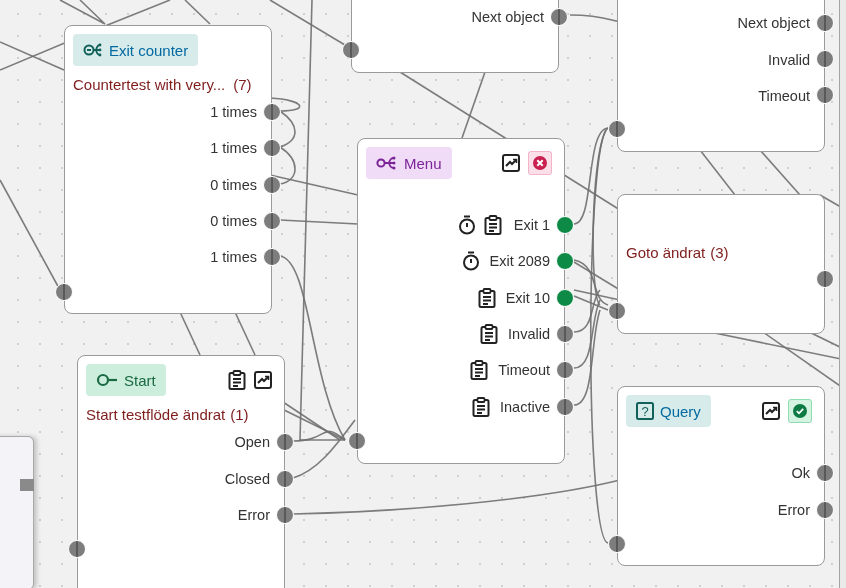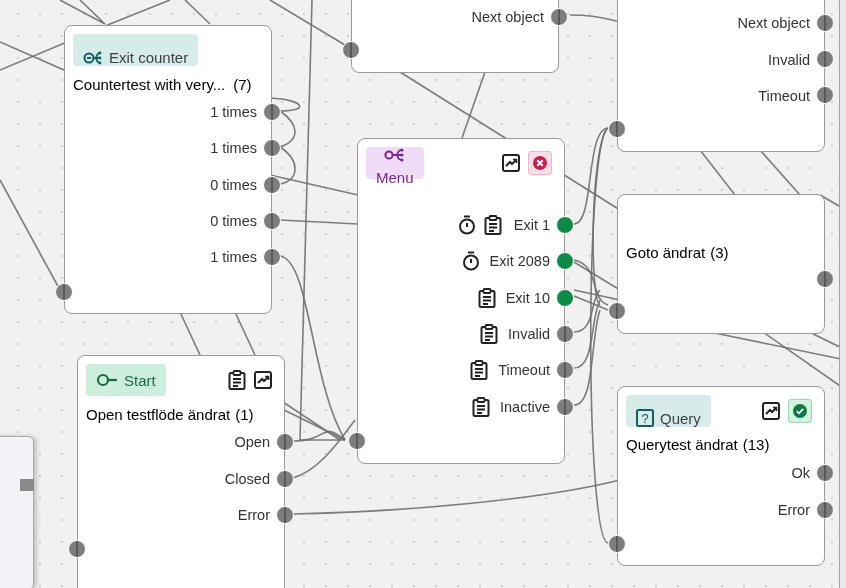--- a/index.html
+++ b/index.html
@@ -16,26 +16,26 @@
   #edges path { fill: none; stroke: #6f6f6f; stroke-width: 1.6; opacity: 0.9; }
   .node {
     position: absolute; background: #fff; border: 1.5px solid #9a9a9a;
     border-radius: 8px; box-sizing: border-box;
   }
   .badge {
     position: absolute; left: 8px; top: 8px; height: 32px; padding: 0 10px;
     border-radius: 4px; display: flex; align-items: center; gap: 6px;
     font-size: 15px;
   }
-  .badge.teal { background: #d7ecea; color: #404040; align-items: flex-end; }
+  .badge.teal { background: #d7ecea; color: #0369a1; }
   .badge.green { background: #cdeedd; color: #1a6a43; }
-  .badge.purple { background: #f1dcf8; color: #7a2496; flex-direction: column; }
+  .badge.purple { background: #f1dcf8; color: #7a2496; }
   .badge svg { display: block; }
   .title {
-    position: absolute; left: 8px; font-size: 15px; color: #000000; white-space: nowrap;
+    position: absolute; left: 8px; font-size: 15px; color: #7f1d1d; white-space: nowrap;
   }
   .title .count { margin-left: 8px; }
   .port-row {
     position: absolute; right: 0; height: 20px; display: flex; align-items: center;
     justify-content: flex-end; gap: 6px; font-size: 14.5px; color: #333;
   }
   .port-row .lbl { margin-right: 14px; }
   .port {
     position: absolute; width: 18px; height: 18px; border-radius: 50%;
     background: #7d7d7d; border: 1.5px solid #fff; box-sizing: border-box;
@@ -301,21 +301,21 @@
     </span>
     <span class="ico">
       <svg width="18" height="18" viewBox="0 0 18 18">
           <rect x="1" y="1" width="16" height="16" rx="2" fill="none" stroke="#222" stroke-width="2"></rect>
           <path d="M4 12 L8 8 L10 10 L14 6" stroke="#222" stroke-width="2" fill="none"></path>
           <path d="M11 5.5 L14.5 5.5 L14.5 9" stroke="#222" stroke-width="1.6" fill="none"></path>
         </svg>
     </span>
   </div>
   <div class="title" style="top:50px;">
-    <span>Open testflöde ändrat</span><span class="count" style="margin-left:5px;">(1)</span>
+    <span>Start testflöde ändrat</span><span class="count" style="margin-left:5px;">(1)</span>
   </div>
   <div class="port-row" style="top:76px;">
       <span class="lbl">Open</span>
     </div>
   <div class="port" style="right:-10px; top:77px;"></div>
   <div class="port-row" style="top:113px;">
       <span class="lbl">Closed</span>
     </div>
   <div class="port" style="right:-10px; top:114px;"></div>
   <div class="port-row" style="top:149px;">
@@ -351,23 +351,20 @@
           <path d="M11 5.5 L14.5 5.5 L14.5 9" stroke="#222" stroke-width="1.6" fill="none"></path>
         </svg>
     </span>
     <span class="status-ok">
       <svg width="16" height="16" viewBox="0 0 16 16">
           <circle cx="8" cy="8" r="7" fill="#0d7a44"></circle>
           <path d="M4.8 8.2 L7 10.3 L11.2 5.8" stroke="#fff" stroke-width="1.8" fill="none"></path>
         </svg>
     </span>
   </div>
-  <div class="title" style="top:49px;">
-    <span>Querytest ändrat</span><span class="count" style="margin-left:5px;">(13)</span>
-  </div>
   <div class="port-row" style="top:76px;">
       <span class="lbl">Ok</span>
     </div>
   <div class="port" style="right:-10px; top:77px;"></div>
   <div class="port-row" style="top:113px;">
       <span class="lbl">Error</span>
     </div>
   <div class="port" style="right:-10px; top:114px;"></div>
   <div class="port" style="left:-10px; top:148px;"></div>
 </div>

